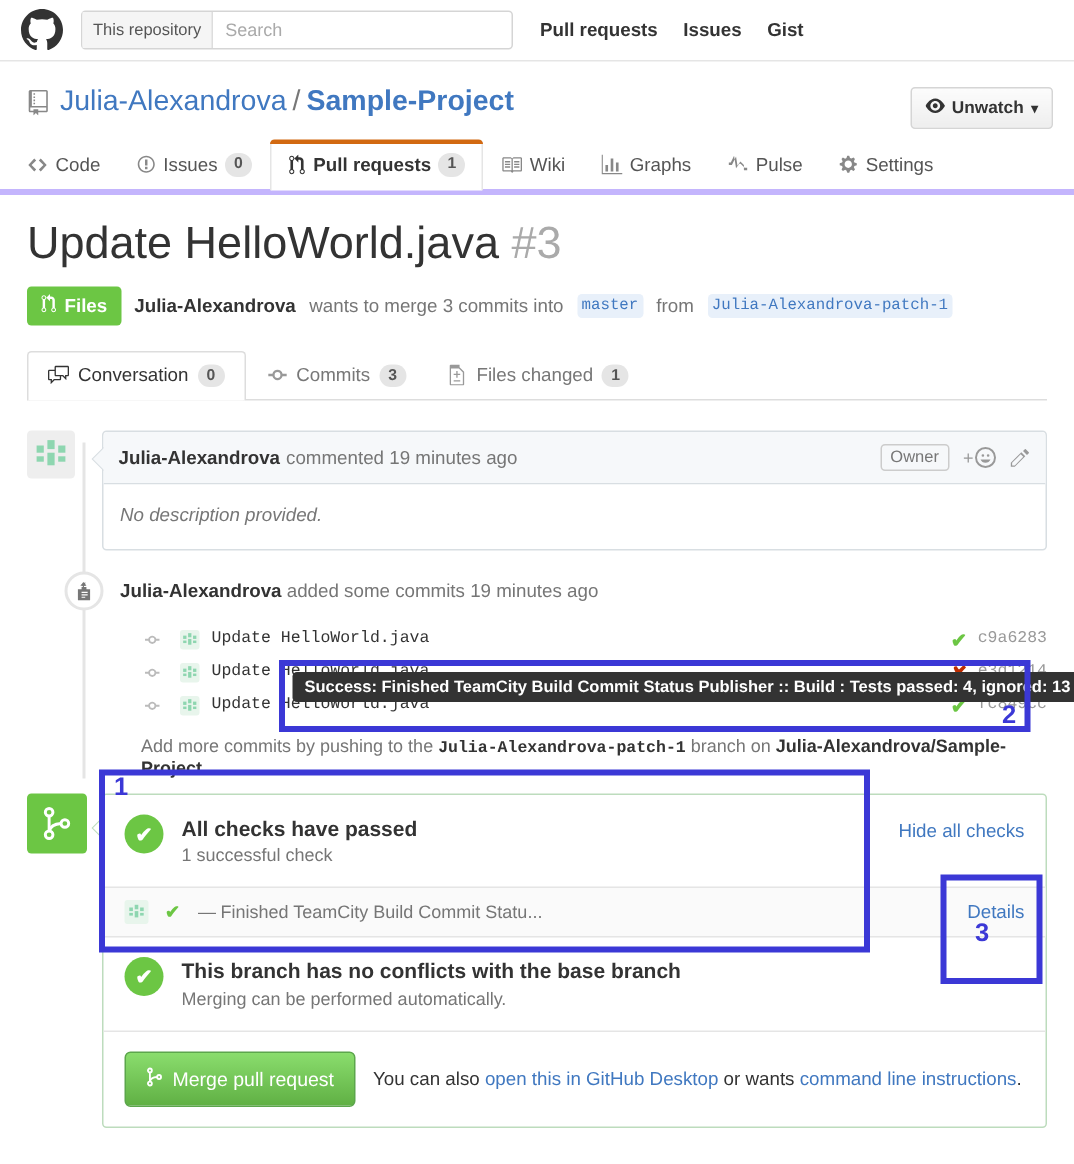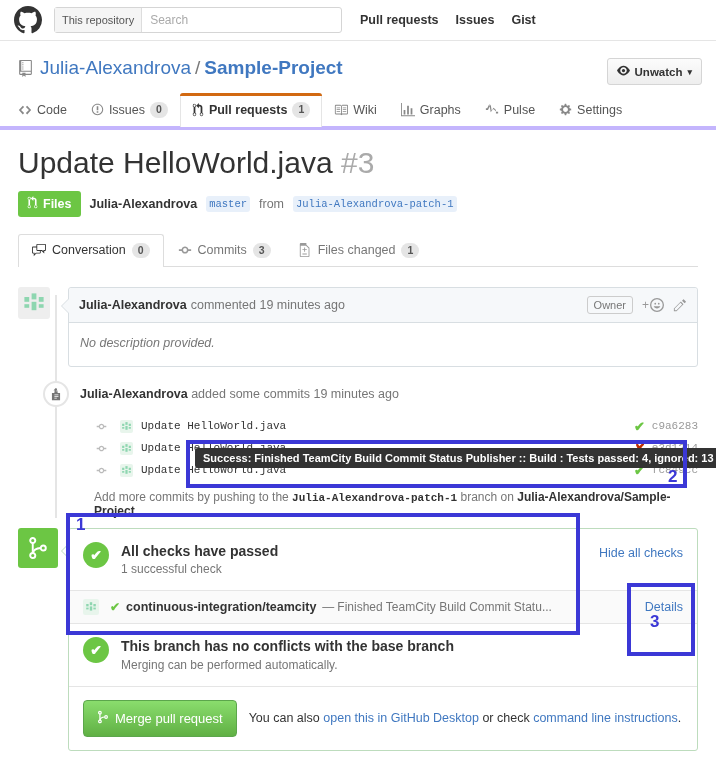--- a/index.html
+++ b/index.html
@@ -382,20 +382,21 @@
   <div class="pr-meta">
     <span class="state-badge">
       <span>
         <svg viewBox="0 0 12 16" width="11" height="13" fill="#fff">
             <path d="M11 11.28V5c-.03-.78-.34-1.47-.94-2.06C9.46 2.35 8.78 2.03 8 2H7V0L4 3l3 3V4h1c.27.02.48.11.69.31.21.2.3.42.31.69v6.28A1.993 1.993 0 0010 15a1.993 1.993 0 001-3.72zm-1 2.92c-.66 0-1.2-.55-1.2-1.2 0-.65.55-1.2 1.2-1.2.65 0 1.2.55 1.2 1.2 0 .65-.55 1.2-1.2 1.2zM4 3c0-1.11-.89-2-2-2a1.993 1.993 0 00-1 3.72v6.56A1.993 1.993 0 002 15a1.993 1.993 0 001-3.72V4.72c.59-.34 1-.98 1-1.72zm-.8 10c0 .66-.55 1.2-1.2 1.2-.65 0-1.2-.55-1.2-1.2 0-.65.55-1.2 1.2-1.2.65 0 1.2.55 1.2 1.2zM2 4.2C1.34 4.2.8 3.65.8 3c0-.65.55-1.2 1.2-1.2.65 0 1.2.55 1.2 1.2 0 .65-.55 1.2-1.2 1.2z"></path>
           </svg>
       </span>
       <span>Files</span>
     </span>
     <b>Julia-Alexandrova</b>
+    <span>wants to merge 3 commits into</span>
     <span class="branch-chip mono">master</span>
     <span>from</span>
     <span class="branch-chip mono">Julia-Alexandrova-patch-1</span>
   </div>
 </div>
 
 <div id="prtabs">
   <a class="ptab sel" href="#">
     <span class="ico">
       <svg viewBox="0 0 16 16" width="14" height="14" fill="currentColor">
@@ -581,21 +582,20 @@
         <svg viewBox="0 0 20 20" width="12" height="12">
             <rect x="2" y="5" width="4" height="4" fill="#8ed6b0"></rect>
             <rect x="8" y="2" width="4" height="5" fill="#8ed6b0"></rect>
             <rect x="14" y="5" width="4" height="4" fill="#8ed6b0"></rect>
             <rect x="2" y="11" width="4" height="3" fill="#8ed6b0"></rect>
             <rect x="8" y="9" width="4" height="7" fill="#8ed6b0"></rect>
             <rect x="14" y="11" width="4" height="3" fill="#8ed6b0"></rect>
           </svg>
       </span>
       <span class="ci-tick">✔</span>
-      <span class="ci-ctx">continuous-integration/teamcity</span>
       <span class="ci-desc">—</span>
       <span class="ci-desc" style="margin-left:3px;">Finished TeamCity Build Commit Statu...</span>
       <a class="ci-details" href="#">Details</a>
     </div>
 
     <div class="conflict-row">
       <span class="big-tick">✔</span>
       <span>
         <div class="ch-title">This branch has no conflicts with the base branch</div>
         <div class="ch-sub">Merging can be performed automatically.</div>
@@ -611,21 +611,21 @@
               <circle cx="9.5" cy="8" r="1.5"></circle>
             <path d="M2.5 4.6v6.8"></path>
               <path d="M2.6 11.2C3 9.3 5 8.2 7.9 8"></path>
           </svg>
         </span>
         <span>Merge pull request</span>
       </button>
       <span class="foot-text">
         <span>You can also</span>
         <a href="#">open this in GitHub Desktop</a>
-        <span>or check</span>
+        <span>or wants</span>
         <a href="#">command line instructions</a><span>.</span>
       </span>
     </div>
   </div>
 </div>
 
 <div id="tooltip">Success: Finished TeamCity Build Commit Status Publisher :: Build : Tests passed: 4, ignored: 13</div>
 
 <div class="anno" id="anno1"></div>
 <div class="anno-lbl" id="anno1lbl">1</div>

